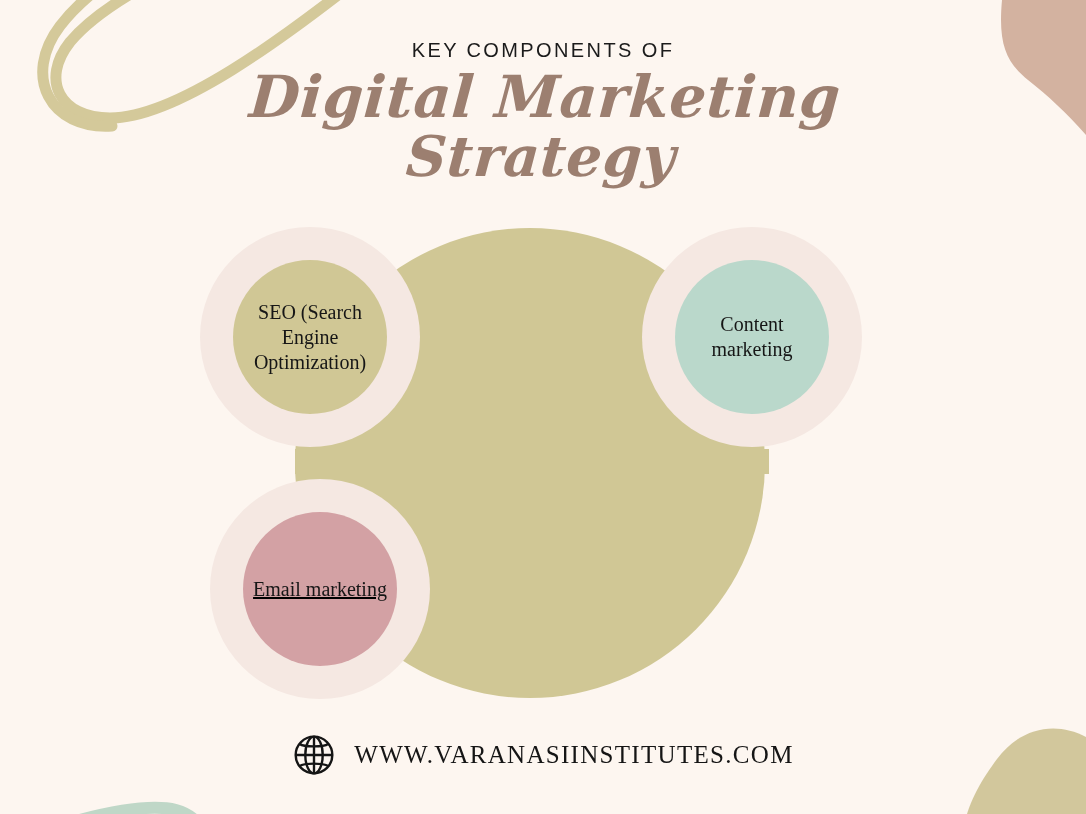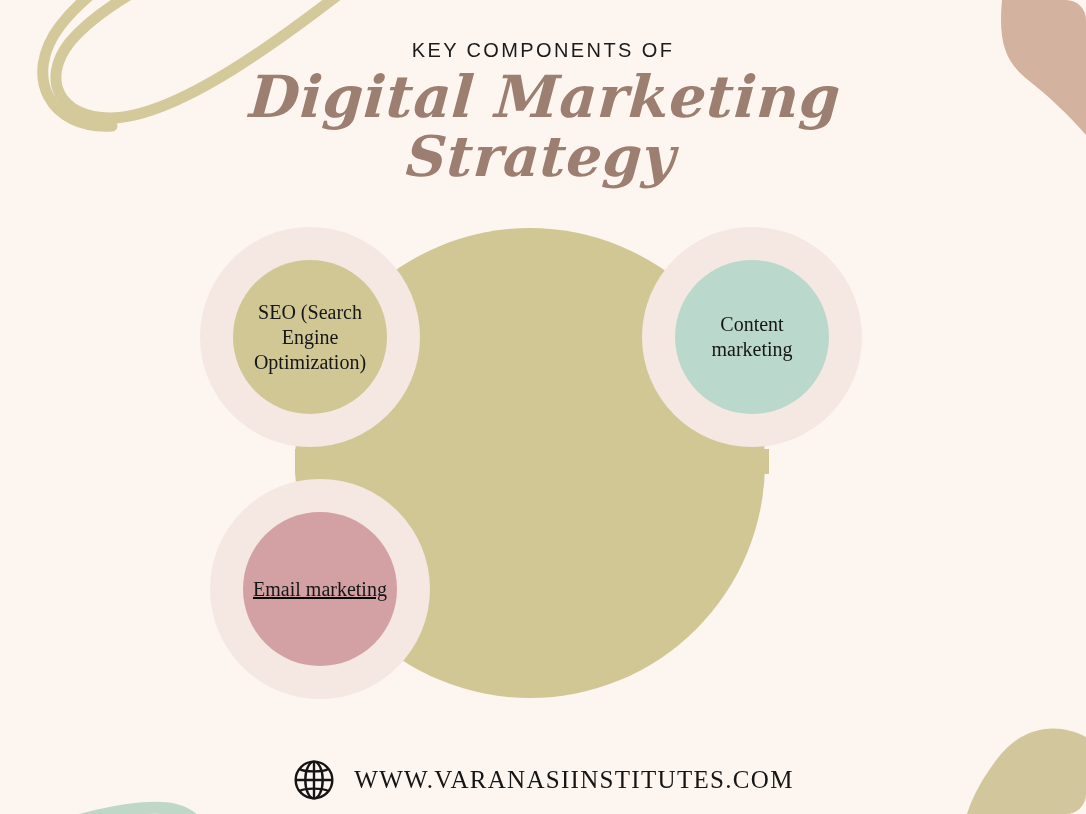--- a/index.html
+++ b/index.html
@@ -12,21 +12,20 @@
     font-family: "Liberation Serif", serif;
     background: #fdf6f0;
     overflow: hidden;
   }
   .poster {
     position: relative;
     width: 1086px;
     height: 814px;
     background: #fdf6f0;
     overflow: hidden;
-    border-radius: 20px;
   }
 
   
   .deco { position: absolute; pointer-events: none; }
 
   #deco-top-left   { left: -40px;  top: -78px;  width: 420px; height: 260px; }
   #deco-bottom-left{ left: -110px; top: 690px;  width: 420px; height: 240px; }
   #deco-top-right  { right: 0;     top: 0;      width: 130px; height: 150px; }
   #deco-bottom-right{ right: 0;    bottom: 0;   width: 145px; height: 135px; }
 
@@ -119,21 +118,21 @@
 
   #node-seo .node-inner     { background: #d0c795; }
   #node-content .node-inner { background: #bad8cb; }
   #node-email .node-inner   { background: #d3a1a4; text-decoration: underline; }
   #node-ppc .node-inner     { background: #cfaa9a; }
 
   
   .footer {
     position: absolute;
     left: 0;
-    top: 758px;
+    top: 733px;
     width: 1086px;
     display: flex;
     align-items: center;
     justify-content: center;
     gap: 18px;
   }
   .globe-icon { width: 44px; height: 44px; display: block; }
   .footer-url {
     font-family: "Liberation Serif", serif;
     font-size: 25px;

